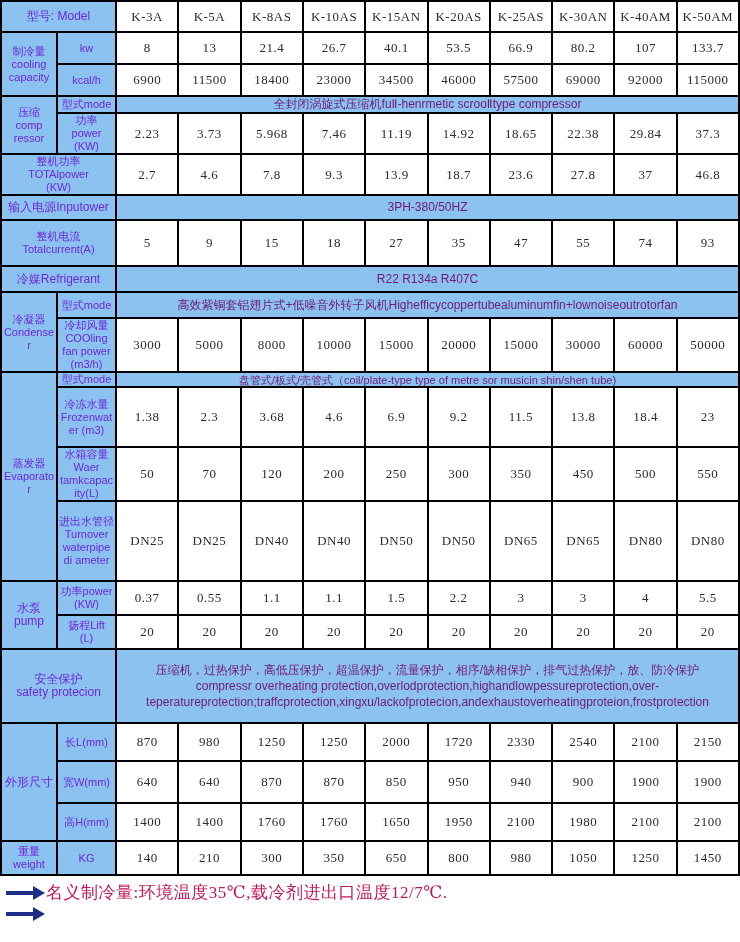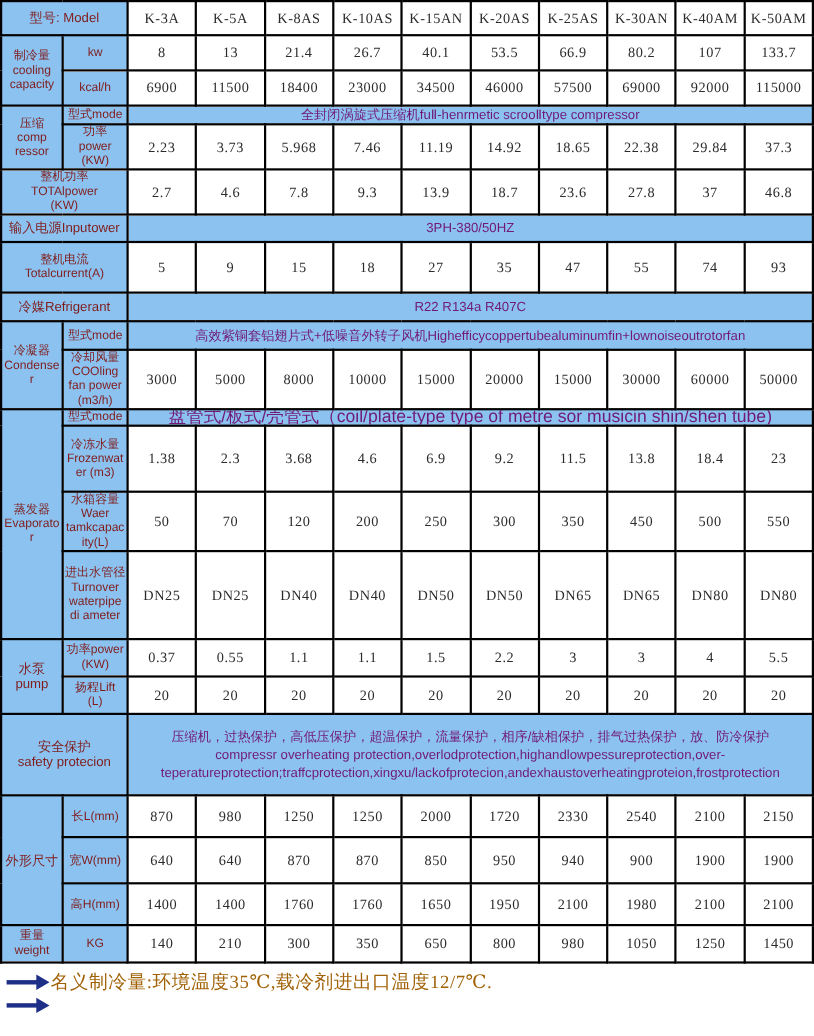--- a/index.html
+++ b/index.html
@@ -4,39 +4,39 @@
 <style>
   * { box-sizing: border-box; }
   html,body { margin:0; padding:0; }
   body {
     width:740px; height:942px; background:#ffffff; overflow:hidden;
     font-family:"Liberation Sans", sans-serif;
   }
   table { border-collapse:collapse; table-layout:fixed; width:740px; }
   td { border:2px solid #000; padding:0 1px; text-align:center; vertical-align:middle; overflow:hidden; }
   .lbl {
-    background:#8cc2f0; color:#7f1d1d; font-size:11px; line-height:13px;
+    background:#8cc2f0; color:#6d28d9; font-size:11px; line-height:13px;
     white-space:pre-line;
   }
   .lbl.big { font-size:12px; }
   .v {
     background:#ffffff; color:#2b2b2b;
     font-family:"Liberation Serif","DejaVu Serif",serif;
     font-size:13px; letter-spacing:0.5px;
   }
   .merged {
     background:#8cc2f0; color:#701a75; font-size:12px; line-height:15px;
     white-space:pre-line;
   }
-  .merged.thin { font-size:16px; line-height:12px; }
+  .merged.thin { font-size:11px; line-height:12px; }
   .merged.multi { font-size:12px; line-height:16px; padding:12px 4px; }
   .notes { padding:6px 0 0 6px; }
   .note {
     display:flex; align-items:center; height:21px;
-    color:#a16207; font-size:17px; letter-spacing:0.5px;
+    color:#be185d; font-size:17px; letter-spacing:0.5px;
     font-family:"Liberation Serif","DejaVu Serif",serif;
   }
   .arrow {
     display:inline-block; width:28px; height:4px; background:#1e2f87;
     position:relative; margin-right:12px; flex:0 0 auto;
   }
   .arrow::after {
     content:''; position:absolute; right:-11px; top:-5px;
     border-left:12px solid #1e2f87;
     border-top:7px solid transparent; border-bottom:7px solid transparent;

